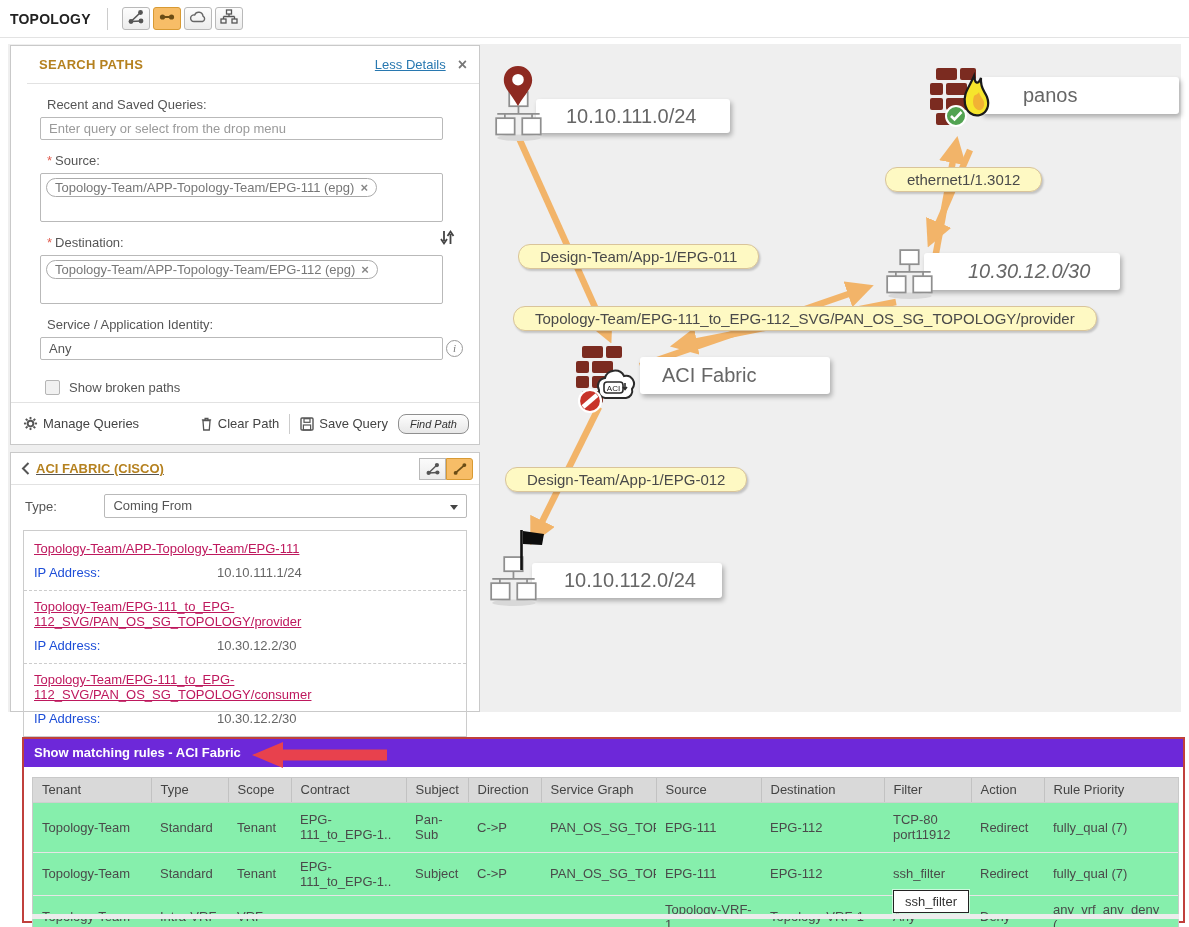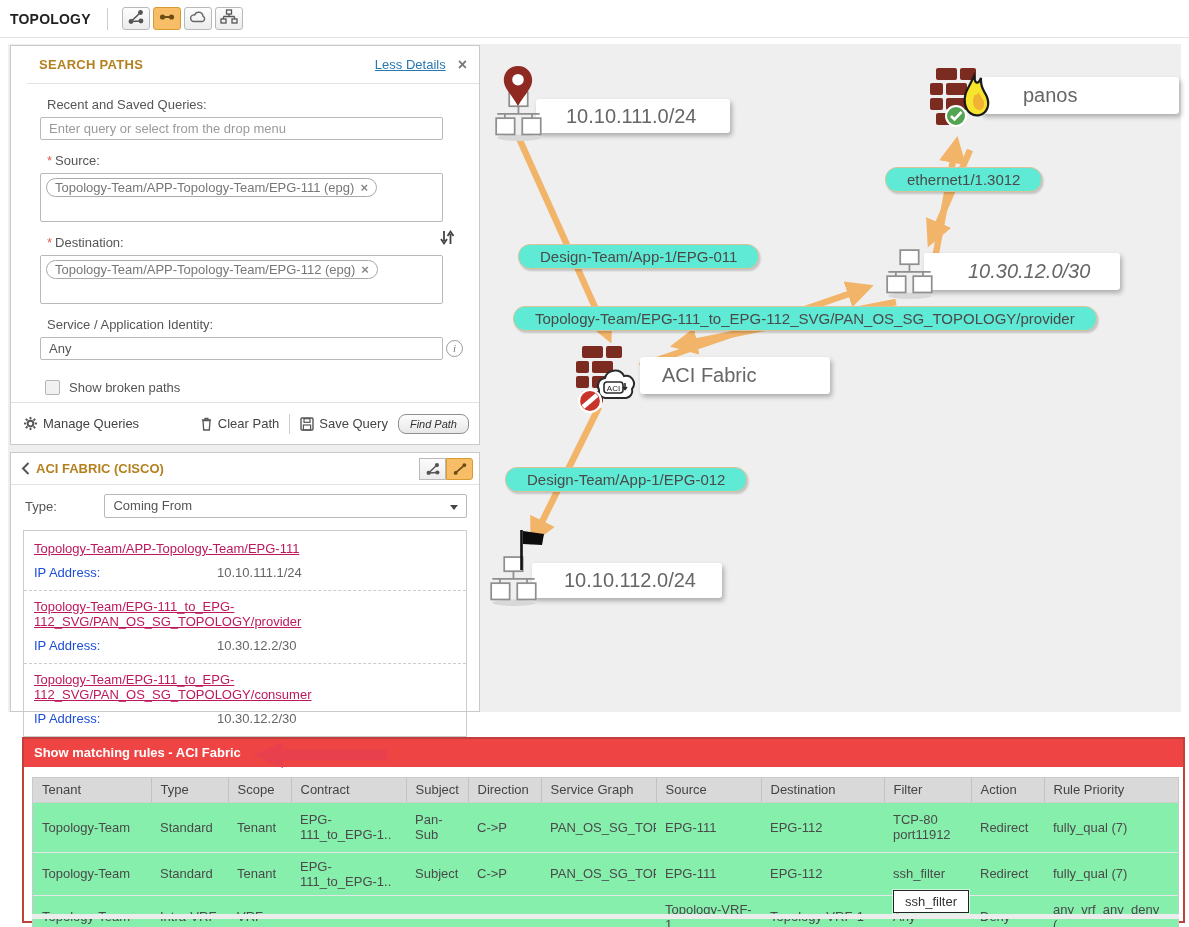--- a/index.html
+++ b/index.html
@@ -8,21 +8,21 @@
   
   .topbar { position:absolute; left:0; top:0; width:1189px; height:38px; background:#fff; border-bottom:1px solid #e3e3e3; display:flex; align-items:center; }
   .app-title { font-size:14px; font-weight:bold; color:#222; padding-left:10px; letter-spacing:.2px; }
   .tb-divider { width:1px; height:22px; background:#ccc; margin:0 14px 0 16px; }
   .tool-btn { width:28px; height:23px; border:1px solid #b9b9b9; border-radius:3px; background:linear-gradient(#fdfdfd,#ececec); margin-right:3px; display:flex; align-items:center; justify-content:center; cursor:pointer; }
   .tool-btn.selected { background:#f7bd67; border-color:#d89a33; }
 
   
   .workspace { position:absolute; left:8px; top:44px; width:1173px; height:668px; background:#efefef; }
   .edges-svg { position:absolute; left:0; top:0; z-index:1; }
-  .edge-label { position:absolute; z-index:3; background:#5eead4; border:1px solid #d9c49a; border-radius:12px; padding:3px 21px; font-size:15px; color:#4a4a4a; white-space:nowrap; box-shadow:1.5px 2px 2px rgba(0,0,0,.18); }
+  .edge-label { position:absolute; z-index:3; background:#fef9c3; border:1px solid #d9c49a; border-radius:12px; padding:3px 21px; font-size:15px; color:#4a4a4a; white-space:nowrap; box-shadow:1.5px 2px 2px rgba(0,0,0,.18); }
   .node-pill { position:absolute; z-index:2; background:#fff; border-radius:3px; box-shadow:2px 3px 5px rgba(0,0,0,.28); color:#666; font-size:20px; display:flex; align-items:center; }
   .node-icon { position:absolute; z-index:4; }
 
   
   .card { position:absolute; left:10px; width:470px; background:#fff; border:1px solid #c9c9c9; z-index:10; }
   #search-card { top:45px; height:400px;padding-left:16px; }
   #aci-card { top:452px; height:260px; }
   .sp-header { height:38px; border-bottom:1px solid #e2e2e2; display:flex; align-items:center; padding:0 12px; }
   .sp-title { color:#b5811f; font-weight:bold; font-size:13px; letter-spacing:.3px; flex:1 1 auto; }
   .less-details { color:#2878b0; font-size:13px; text-decoration:underline; cursor:pointer; }
@@ -39,40 +39,40 @@
   .info-icon { position:absolute; right:16px; top:3px; width:17px; height:17px; border:1px solid #999; border-radius:50%; color:#777; font-size:11px; font-style:italic; font-family:"Liberation Serif",serif; text-align:center; line-height:15px; cursor:pointer; }
   .chk-row { display:flex; align-items:center; margin:20px 0 0 18px; font-size:13px; color:#555; }
   .chk { width:15px; height:15px; border:1px solid #b5b5b5; background:#f1f1f1; border-radius:2px; margin-right:9px; cursor:pointer; }
   .sp-footer { position:absolute; left:0; bottom:0; width:100%; height:42px; border-top:1px solid #e2e2e2; display:flex; align-items:center; padding:0 10px 0 12px; font-size:13px; color:#444; }
   .foot-item { display:flex; align-items:center; gap:5px; cursor:pointer; }
   .foot-sep { width:1px; height:20px; background:#ccc; margin:0 10px; }
   .spacer { flex:1 1 auto; }
   .btn { border:1px solid #8f8f8f; border-radius:8px; background:linear-gradient(#fdfdfd,#e7e7e7); padding:3px 11px; font-size:11px; color:#333; cursor:pointer; font-family:inherit;font-style:italic; }
 
   
-  .aci-header { height:32px; display:flex; align-items:center; padding:0 6px 0 10px; border-bottom:1px solid #e2e2e2; }
+  .aci-header { height:32px; display:flex; align-items:center; padding:0 6px 0 10px; border-bottom:1px solid #e2e2e2;text-decoration:underline; }
   .aci-title { color:#b5811f; font-weight:bold; font-size:13px; flex:1 1 auto; margin-left:6px; }
   .mini-btn { width:27px; height:22px; border:1px solid #b9b9b9; background:linear-gradient(#fbfbfb,#ececec); display:flex; align-items:center; justify-content:center; cursor:pointer; }
   .mini-btn:first-of-type { border-radius:3px 0 0 3px; }
   .mini-btn.selected { background:#f7bd67; border-color:#d89a33; border-radius:0 3px 3px 0; }
   .type-row { display:flex; align-items:center; padding:9px 12px 4px 14px; font-size:13px; color:#555; }
   .type-label { width:80px; }
   .select { position:relative; width:365px; height:24px; border:1px solid #b9b9b9; border-radius:2px; font-size:13px; color:#555; line-height:22px; padding:0 8px; cursor:pointer; background:#fff; }
   .select .caret { position:absolute; right:8px; top:10px; width:0; height:0; border-left:4px solid transparent; border-right:4px solid transparent; border-top:5px solid #444; }
   .aci-list { margin:8px 12px; border:1px solid #ccc; }
   .aci-entry { padding:8px 10px 10px 10px; }
   .aci-entry + .aci-entry { border-top:1px dashed #ccc; }
   .aci-link { font-size:13px; color:#be185d; text-decoration:underline; cursor:pointer; display:inline-block; margin-bottom:9px; }
   .ip-row { font-size:13px; display:flex; }
   .ip-label { width:183px; color:#1d4ed8; }
   .ip-value { color:#666; }
 
   
   .rules-panel { position:absolute; left:22px; top:737px; width:1163px; height:186px; background:#fff; border:2px solid #c0403c; z-index:20; }
-  .rules-header { height:28px; background:#ef4444; color:#fff; font-size:13px; font-weight:bold; line-height:28px; padding-left:10px; }
+  .rules-header { height:28px; background:#6d28d9; color:#fff; font-size:13px; font-weight:bold; line-height:28px; padding-left:10px; }
   .rules-table-wrap { position:absolute; left:8px; top:38px; width:1147px; border:1px solid #c9c9c9; background:#fff; }
   table.rules { width:100%; border-collapse:collapse; font-size:13px; color:#4a4a4a; table-layout:fixed; }
   table.rules thead th { background:#d9d9d9; font-weight:normal; text-align:left; padding:4px 9px; height:24px; color:#444; border-bottom:1px solid #cfcfcf; overflow:hidden; white-space:nowrap; }
   table.rules thead th + th { border-left:1px solid #c2c2c2; }
   table.rules tbody td { padding:6px 9px; overflow:hidden; vertical-align:middle; }
   table.rules tbody tr { height:34px; background:#86efac; }
   table.rules tbody tr + tr td { border-top:1px solid #e6e6e6; }
   table.rules tbody tr:first-child { height:50px; }
   .hscroll-strip { position:absolute; left:8px; bottom:2px; width:1147px; height:5px; background:#ececec; }
   .rule-tooltip { position:absolute; left:869px; top:151px; background:#fff; border:1px solid #222; padding:3px 11px; font-size:13px; color:#333; z-index:30; box-shadow:0 0 0 1px rgba(255,255,255,.6); }

